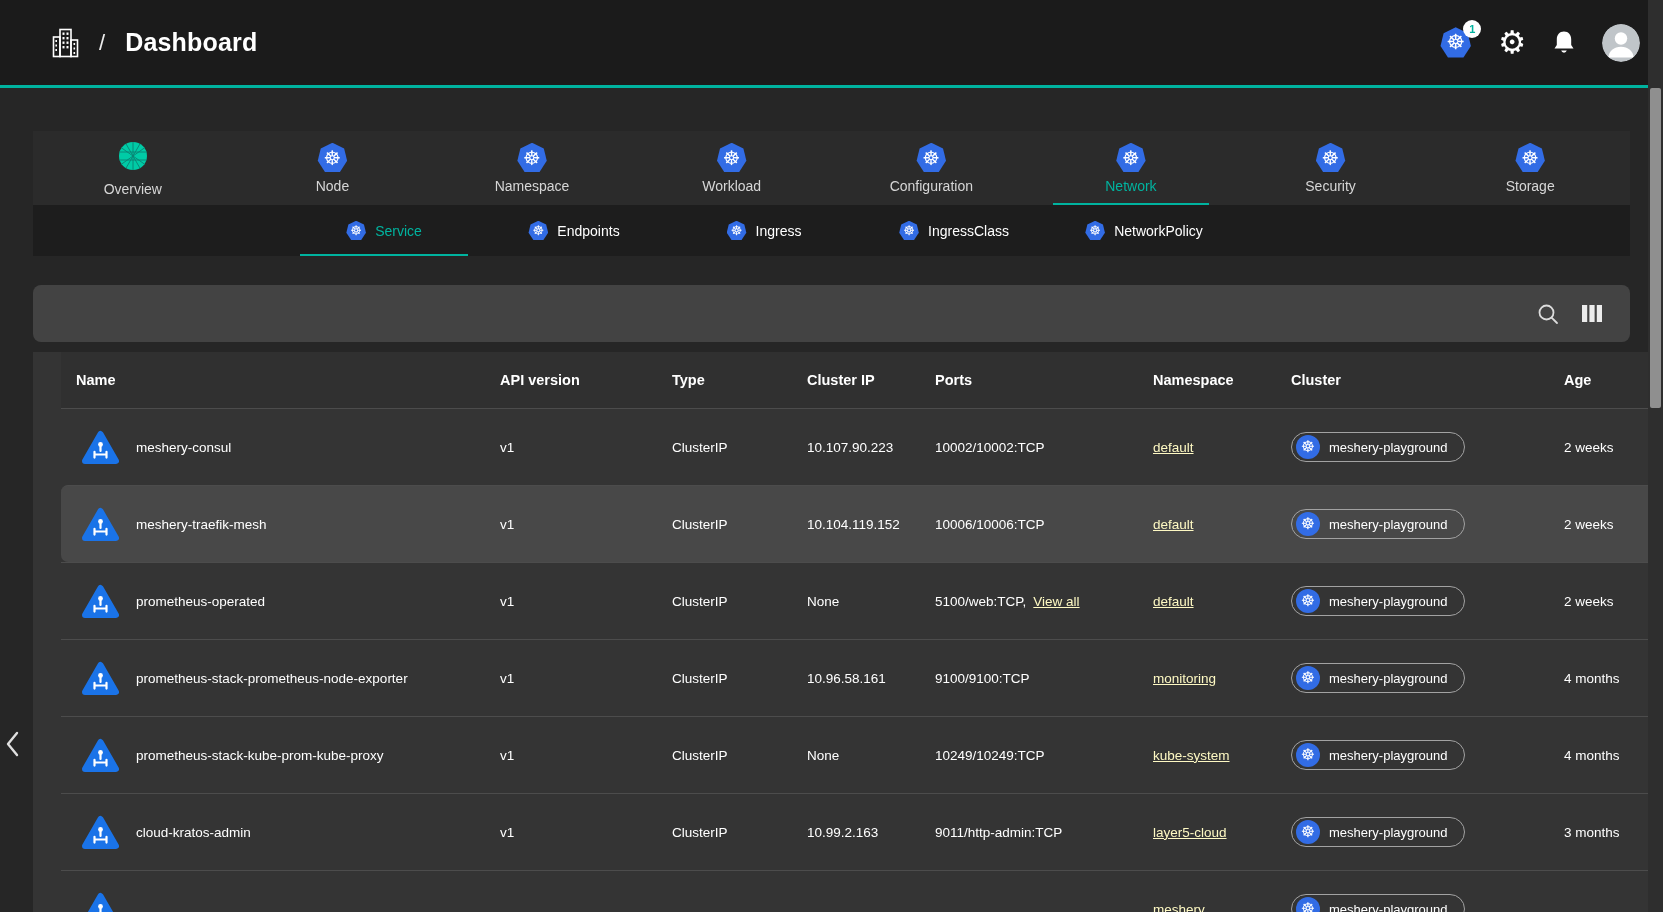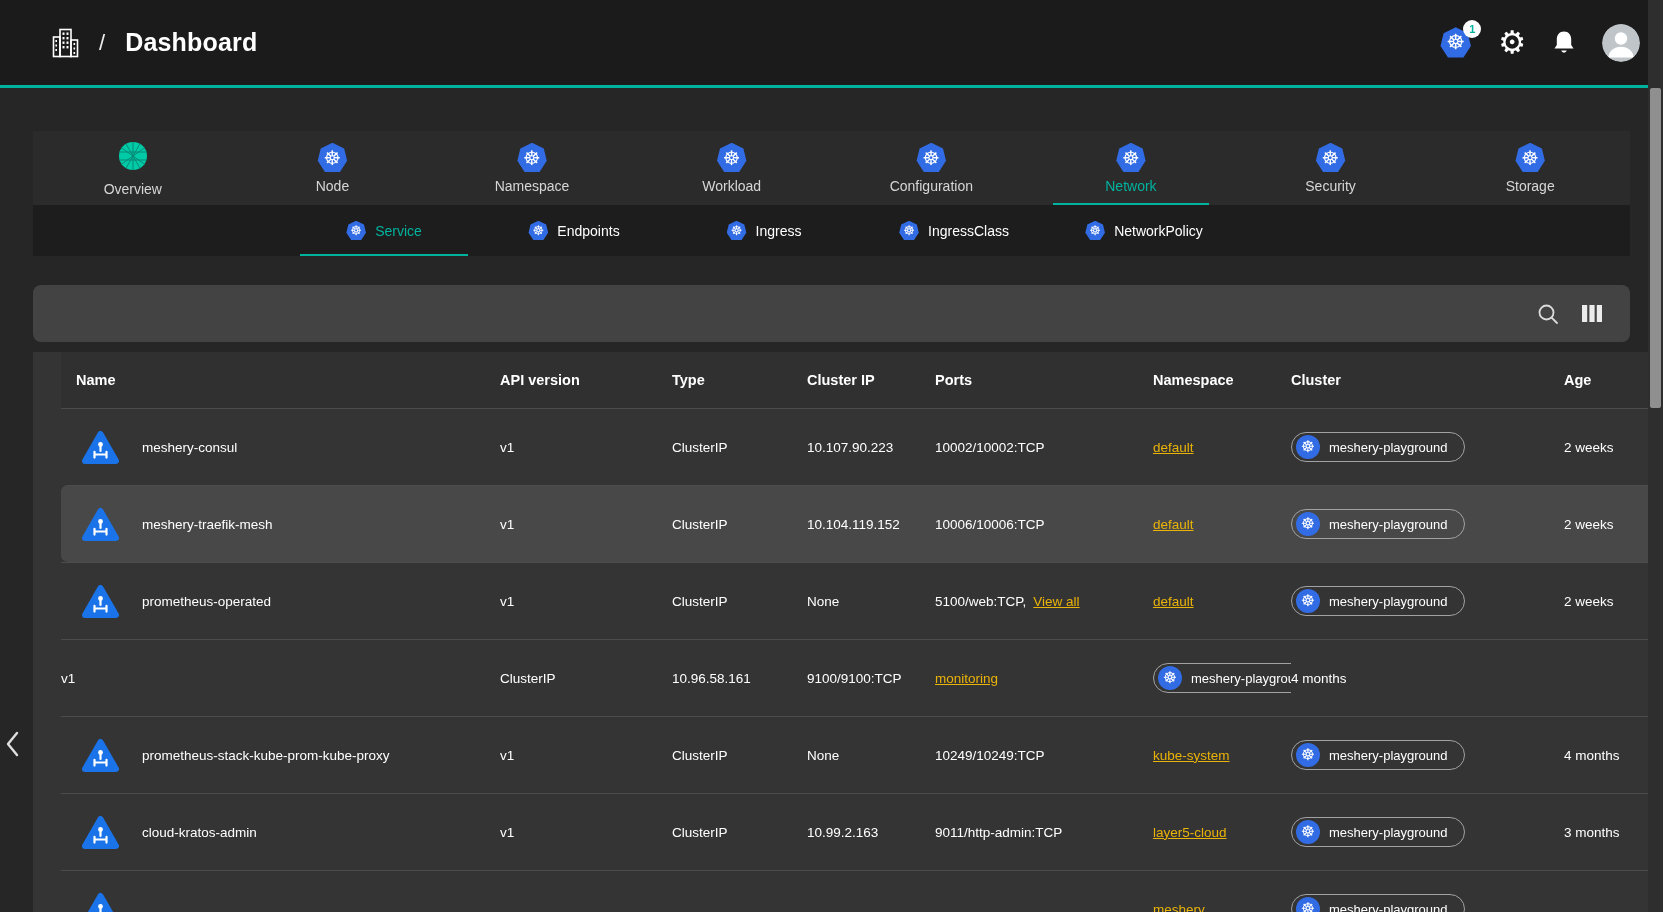--- a/index.html
+++ b/index.html
@@ -43,23 +43,23 @@
            border-radius:8px;display:flex;align-items:center;justify-content:flex-end;gap:23px;
            box-sizing:border-box;padding-right:28px;}
   
   .table{position:absolute;top:352px;left:33px;width:1597px;height:560px;background:#343434;overflow:hidden;padding-left:28px;}
   .trow{display:grid;grid-template-columns:439px 172px 135px 128px 218px 138px 273px 1fr;
         align-items:center;height:77px;border-top:1px solid #4c4c4c;box-sizing:border-box;font-size:13.5px;}
   .trow.thead{height:56px;border-top:none;background:#303030;font-weight:bold;font-size:14.5px;}
   .trow.hl{background:#484848;border-radius:7px;}
   .cell{padding-left:0;white-space:nowrap;overflow:hidden;}
   .thead .cell:first-child{padding-left:15px;}
-  .cell-name{display:flex;align-items:center;gap:23px;padding-left:21px;}
+  .cell-name{display:flex;align-items:center;gap:17px;padding-left:21px;}
   .svc-icon{flex:none;display:inline-flex;}
-  .link{color:#eab308;text-decoration:underline;cursor:pointer;}
+  .link{color:#fef9c3;text-decoration:underline;cursor:pointer;}
   .cell-ports .link{margin-left:7px;}
   .chip{display:inline-flex;align-items:center;gap:9px;height:30px;box-sizing:border-box;
         padding:0 16px 0 4px;border:1px solid #a2a2a2;border-radius:16px;cursor:pointer;background:transparent;}
   .chip-label{font-size:13px;color:#fff;}
   
   .drawer-toggle{position:absolute;left:2px;top:726px;width:22px;height:36px;display:flex;
                  align-items:center;justify-content:center;cursor:pointer;}
   .sb-track{position:absolute;right:0;top:0;width:15px;height:912px;background:#2e2e2e;}
   .sb-thumb{position:absolute;right:2px;top:88px;width:11px;height:320px;background:#8f8f8f;border-radius:2px;cursor:pointer;}
 </style>
@@ -303,20 +303,30 @@
     <div class="cell">
       <span class="chip">
         <span class="k8s round" style="width:24px;height:24px;font-size:16px">☸</span>
         <span class="chip-label">meshery-playground</span>
       </span>
     </div>
     <div class="cell">2 weeks</div>
   </div>
 
   <div class="trow">
+    <div class="cell cell-name">
+      <span class="svc-icon">
+              <svg width="37" height="34" viewBox="0 0 37 34">
+     <path d="M18.5 4 L34 31 H3 Z" fill="#1A73E8" stroke="#1A73E8" stroke-width="6" stroke-linejoin="round"></path>
+     <circle cx="18.5" cy="14.5" r="2.4" fill="#fff"></circle>
+     <path d="M18.5 16.5 V21 M12.5 24.5 H24.5 M12.5 21.8 V27.6 M24.5 21.8 V27.6" stroke="#fff" stroke-width="2.2" fill="none" stroke-linecap="round"></path>
+   </svg>
+            </span>
+      <span>prometheus-stack-prometheus-node-exporter</span>
+    </div>
     <div class="cell">v1</div>
     <div class="cell">ClusterIP</div>
     <div class="cell">10.96.58.161</div>
     <div class="cell cell-ports">
       <span>9100/9100:TCP</span>
     </div>
     <div class="cell">
       <a class="link">monitoring</a>
     </div>
     <div class="cell">

